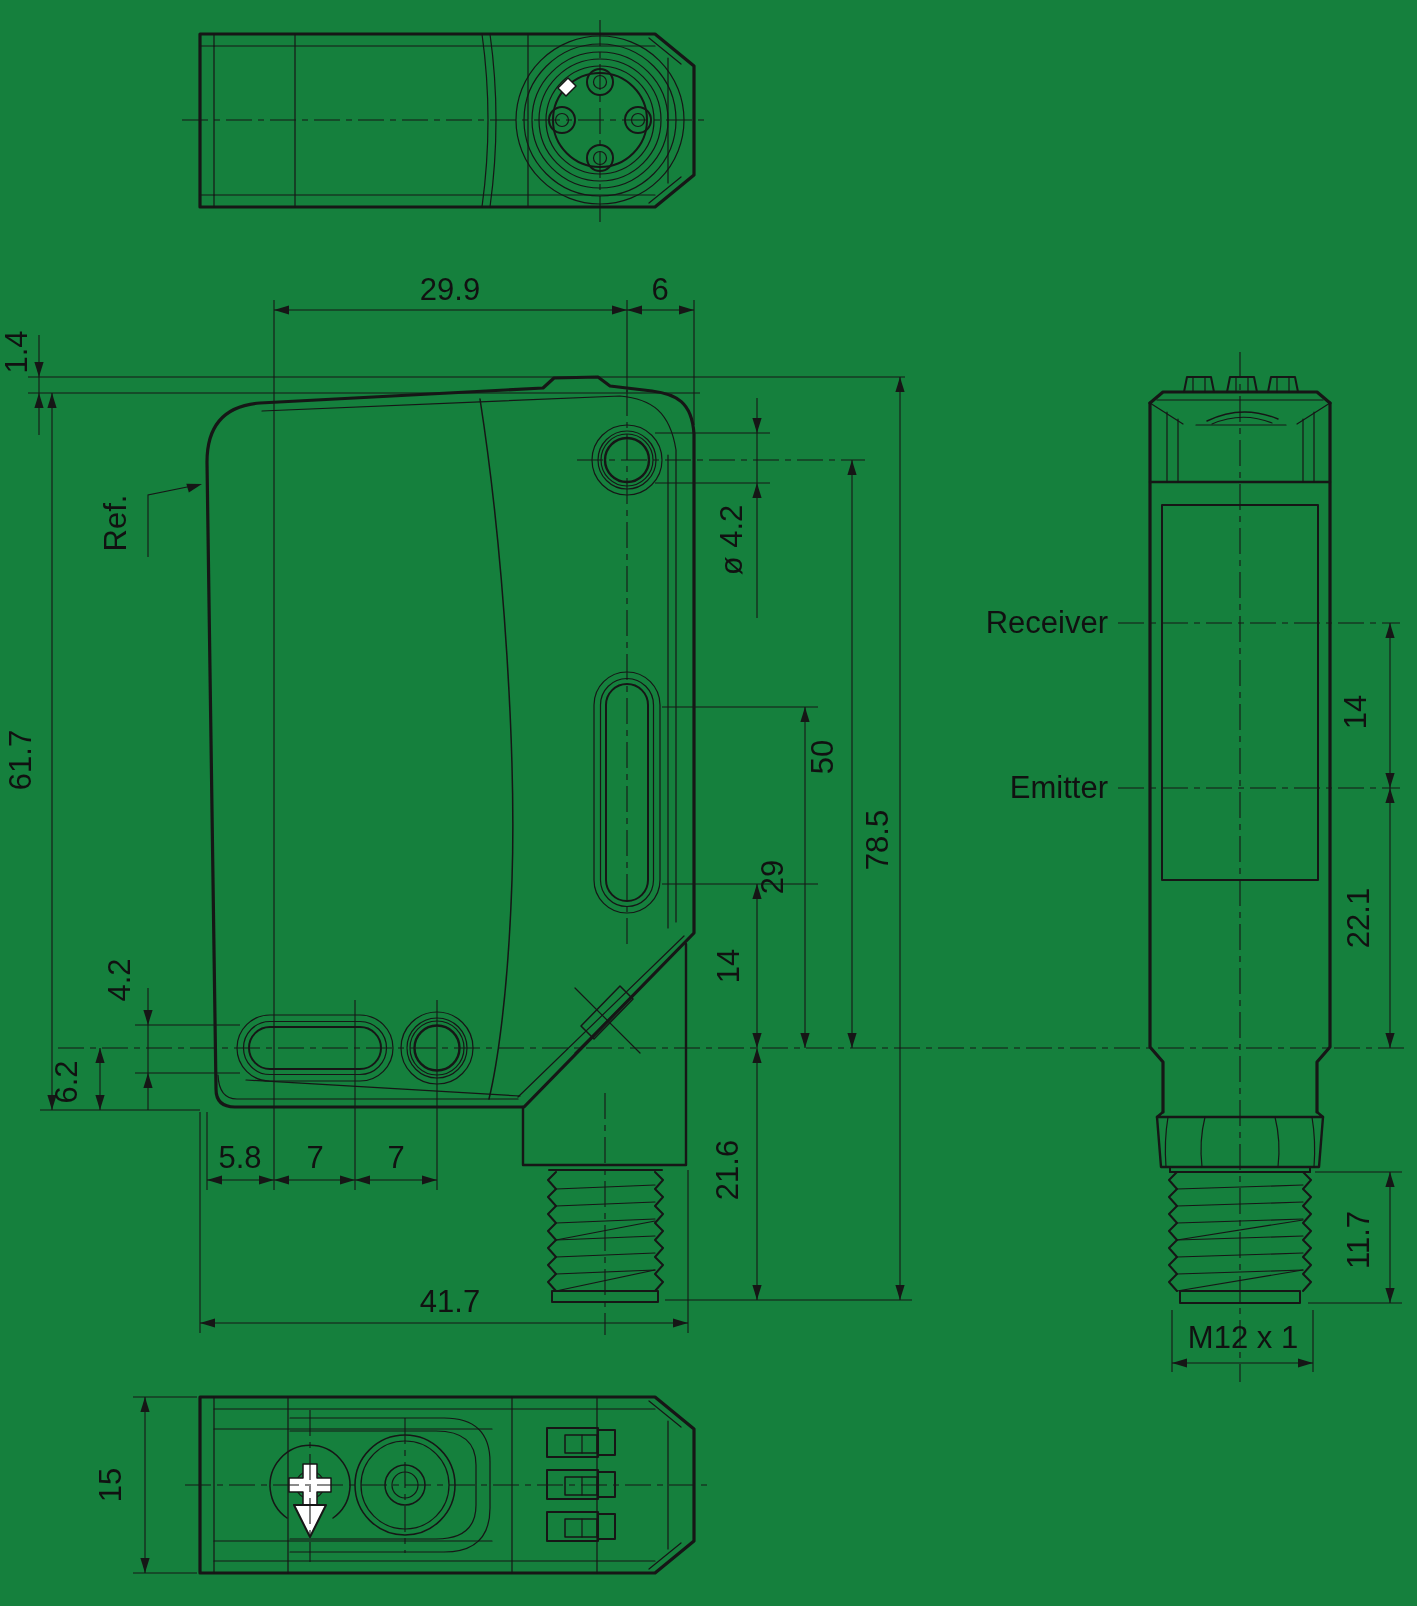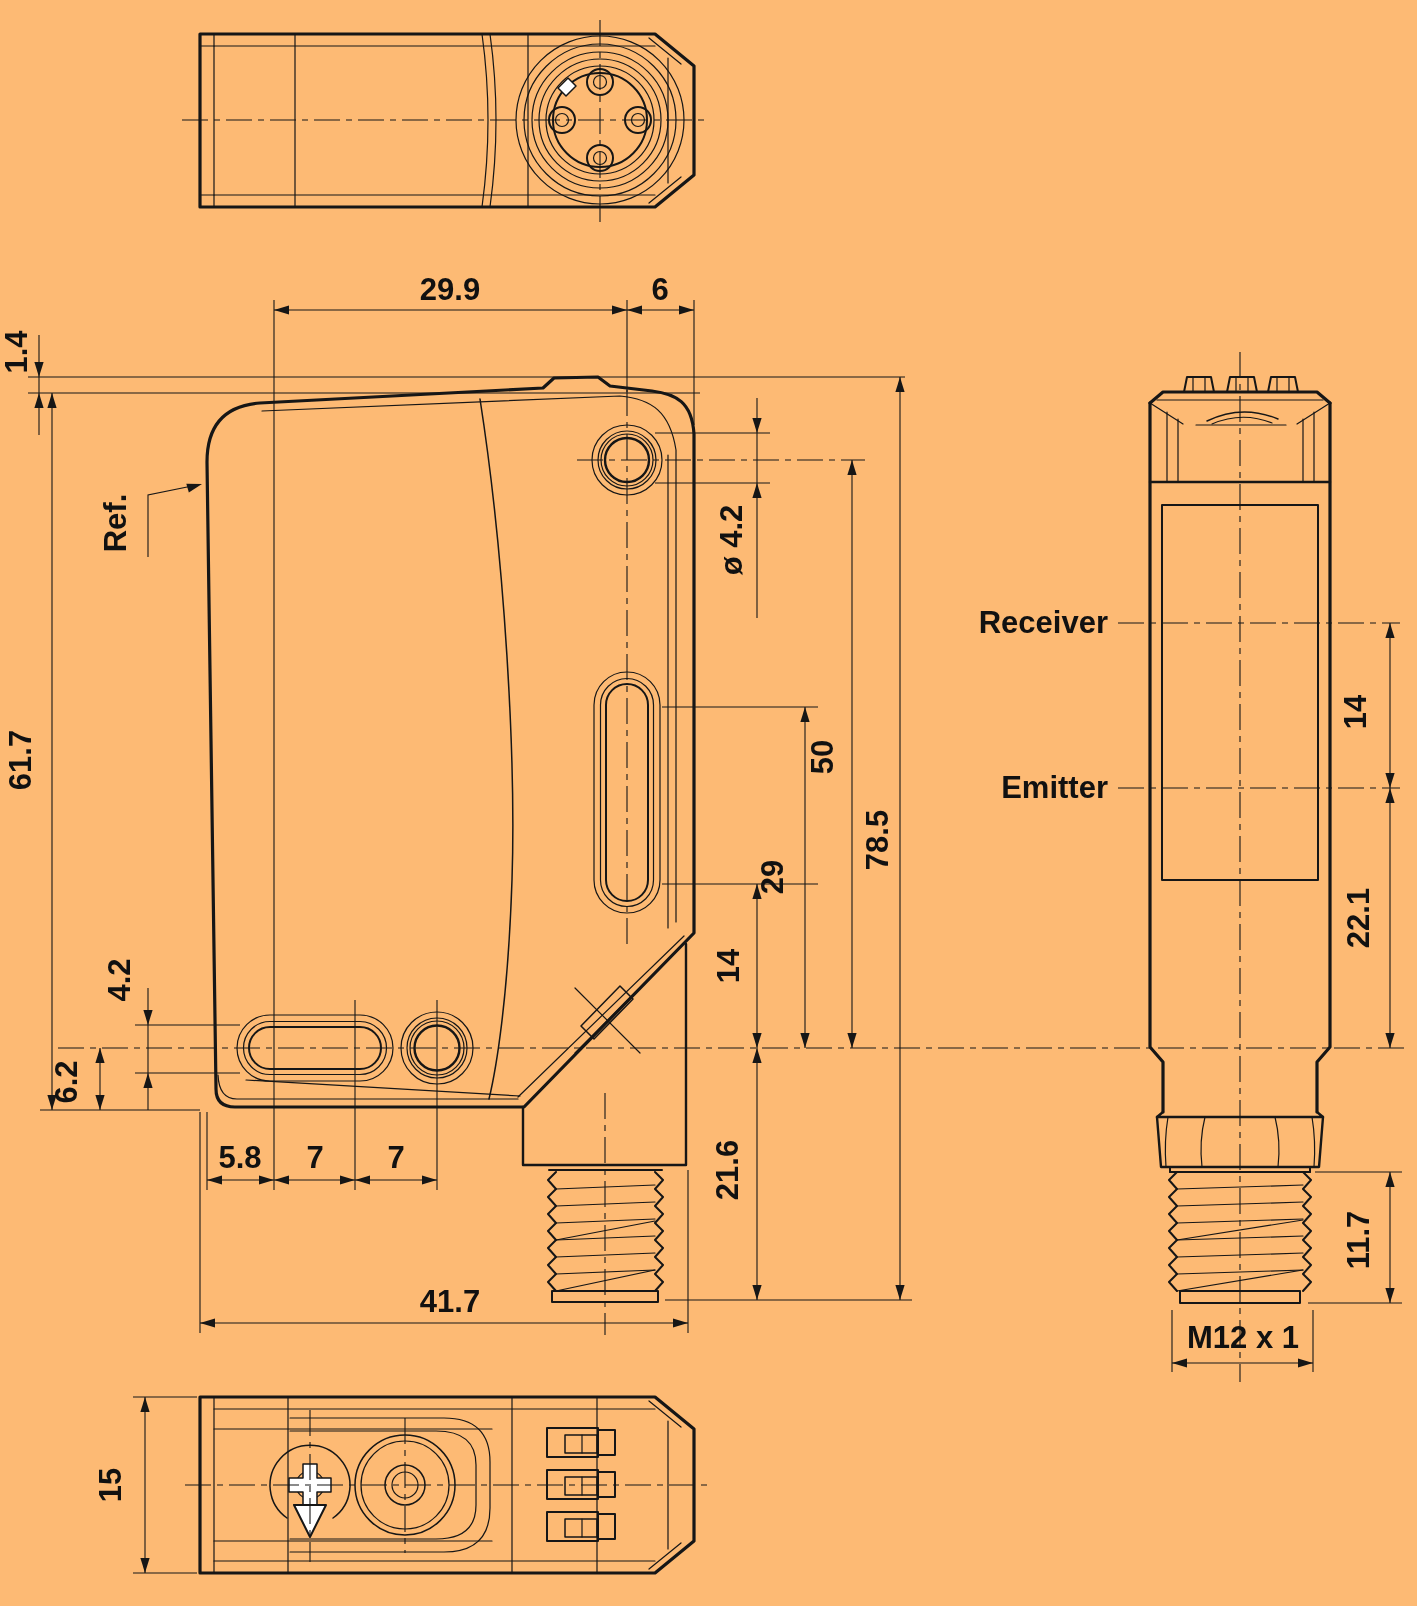--- a/index.html
+++ b/index.html
@@ -1,16 +1,16 @@
 <!DOCTYPE html>
 <html><head>
 <meta charset="utf-8">
 <style>
   html,body{margin:0;padding:0;background:#ffffff;}
-  .stage{position:relative;width:1417px;height:1606px;background:#fdba74;overflow:hidden;font-weight:bold;}
+  .stage{position:relative;width:1417px;height:1606px;background:#15803d;overflow:hidden;}
   svg{display:block;}
   .ln{stroke:#161616;fill:none;stroke-linecap:round;stroke-linejoin:round;}
   .w3{stroke-width:3.2;}
   .w25{stroke-width:2.4;}
   .w2{stroke-width:2;}
   .w15{stroke-width:1.5;}
   .w12{stroke-width:1.2;}
   .dim{stroke:#161616;fill:none;stroke-width:1.1;}
   .cl{stroke:#161616;fill:none;stroke-width:1.1;stroke-dasharray:26 6 6 6;}
   .arr{fill:#161616;stroke:none;}

